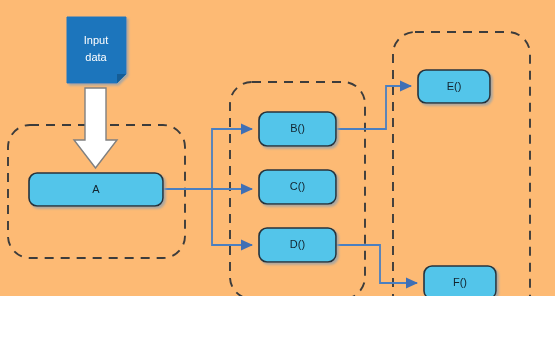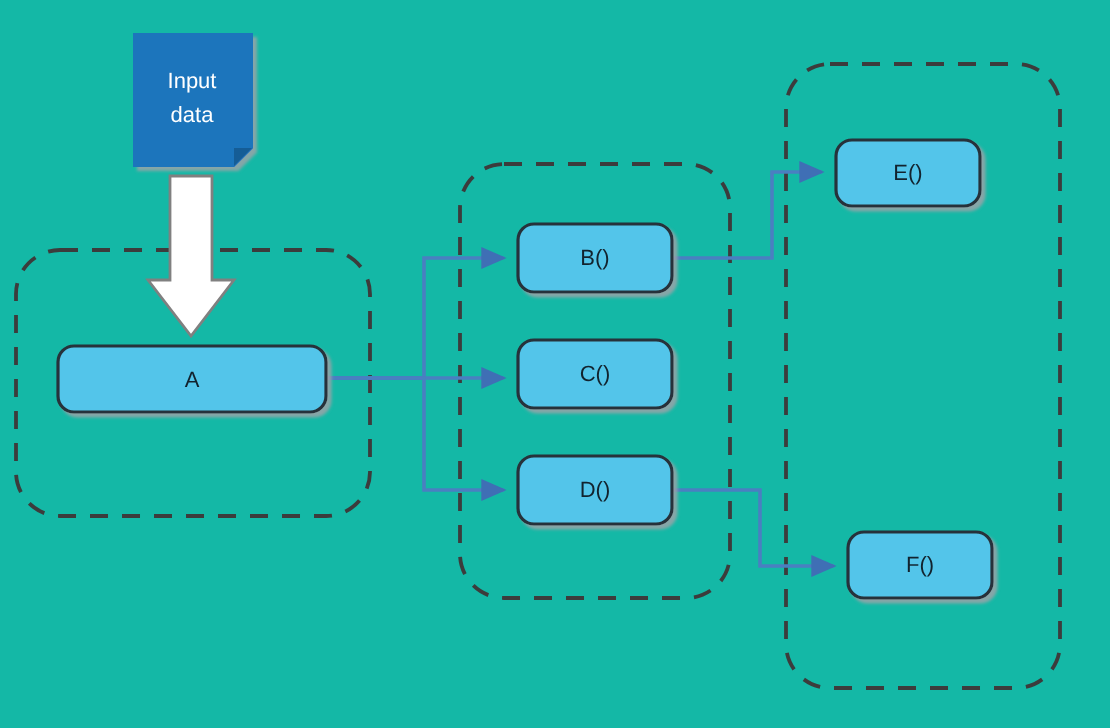--- a/index.html
+++ b/index.html
@@ -6,22 +6,22 @@
     margin: 0;
     padding: 0;
     background: #ffffff;
   }
   body {
     font-family: "Liberation Sans", sans-serif;
   }
   #canvas {
     position: relative;
     width: 555px;
-    height: 364px;
-    background: #14b8a6;
+    height: 296px;
+    background: #fdba74;
     overflow: hidden;
   }
   #diagram-svg {
     position: absolute;
     left: 0;
     top: 0;
     width: 555px;
     height: 364px;
   }
   .box-label {

